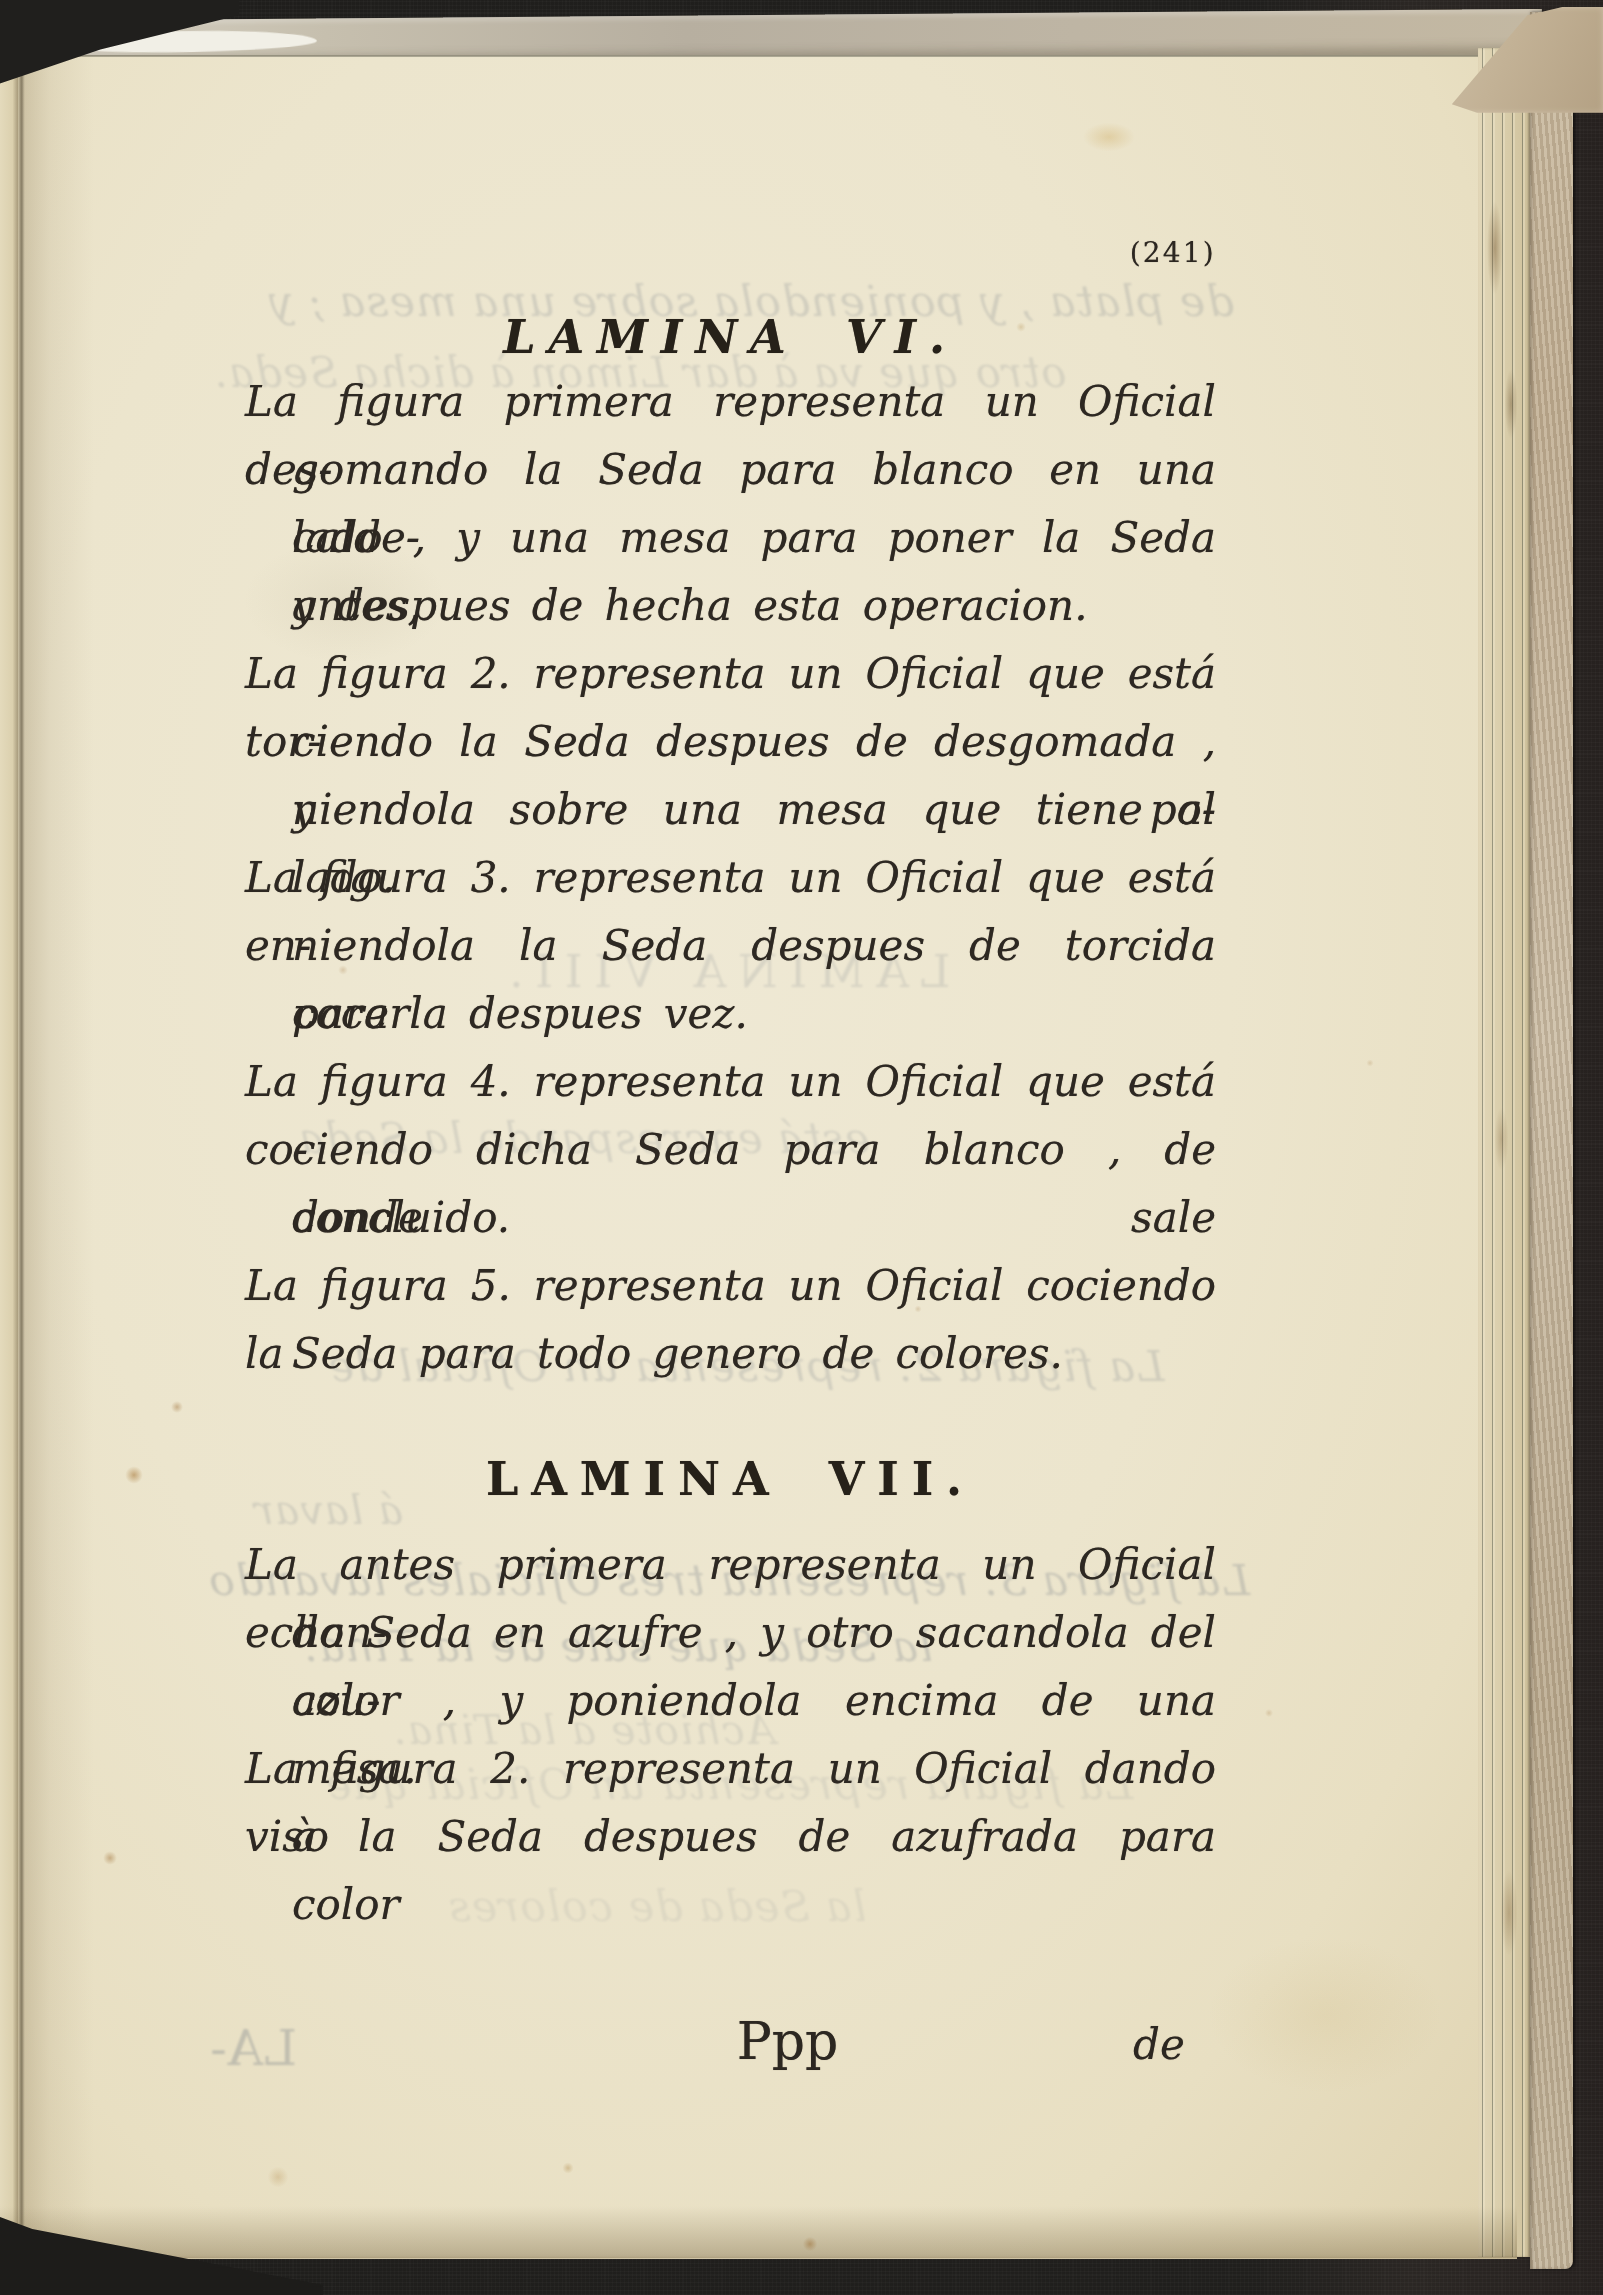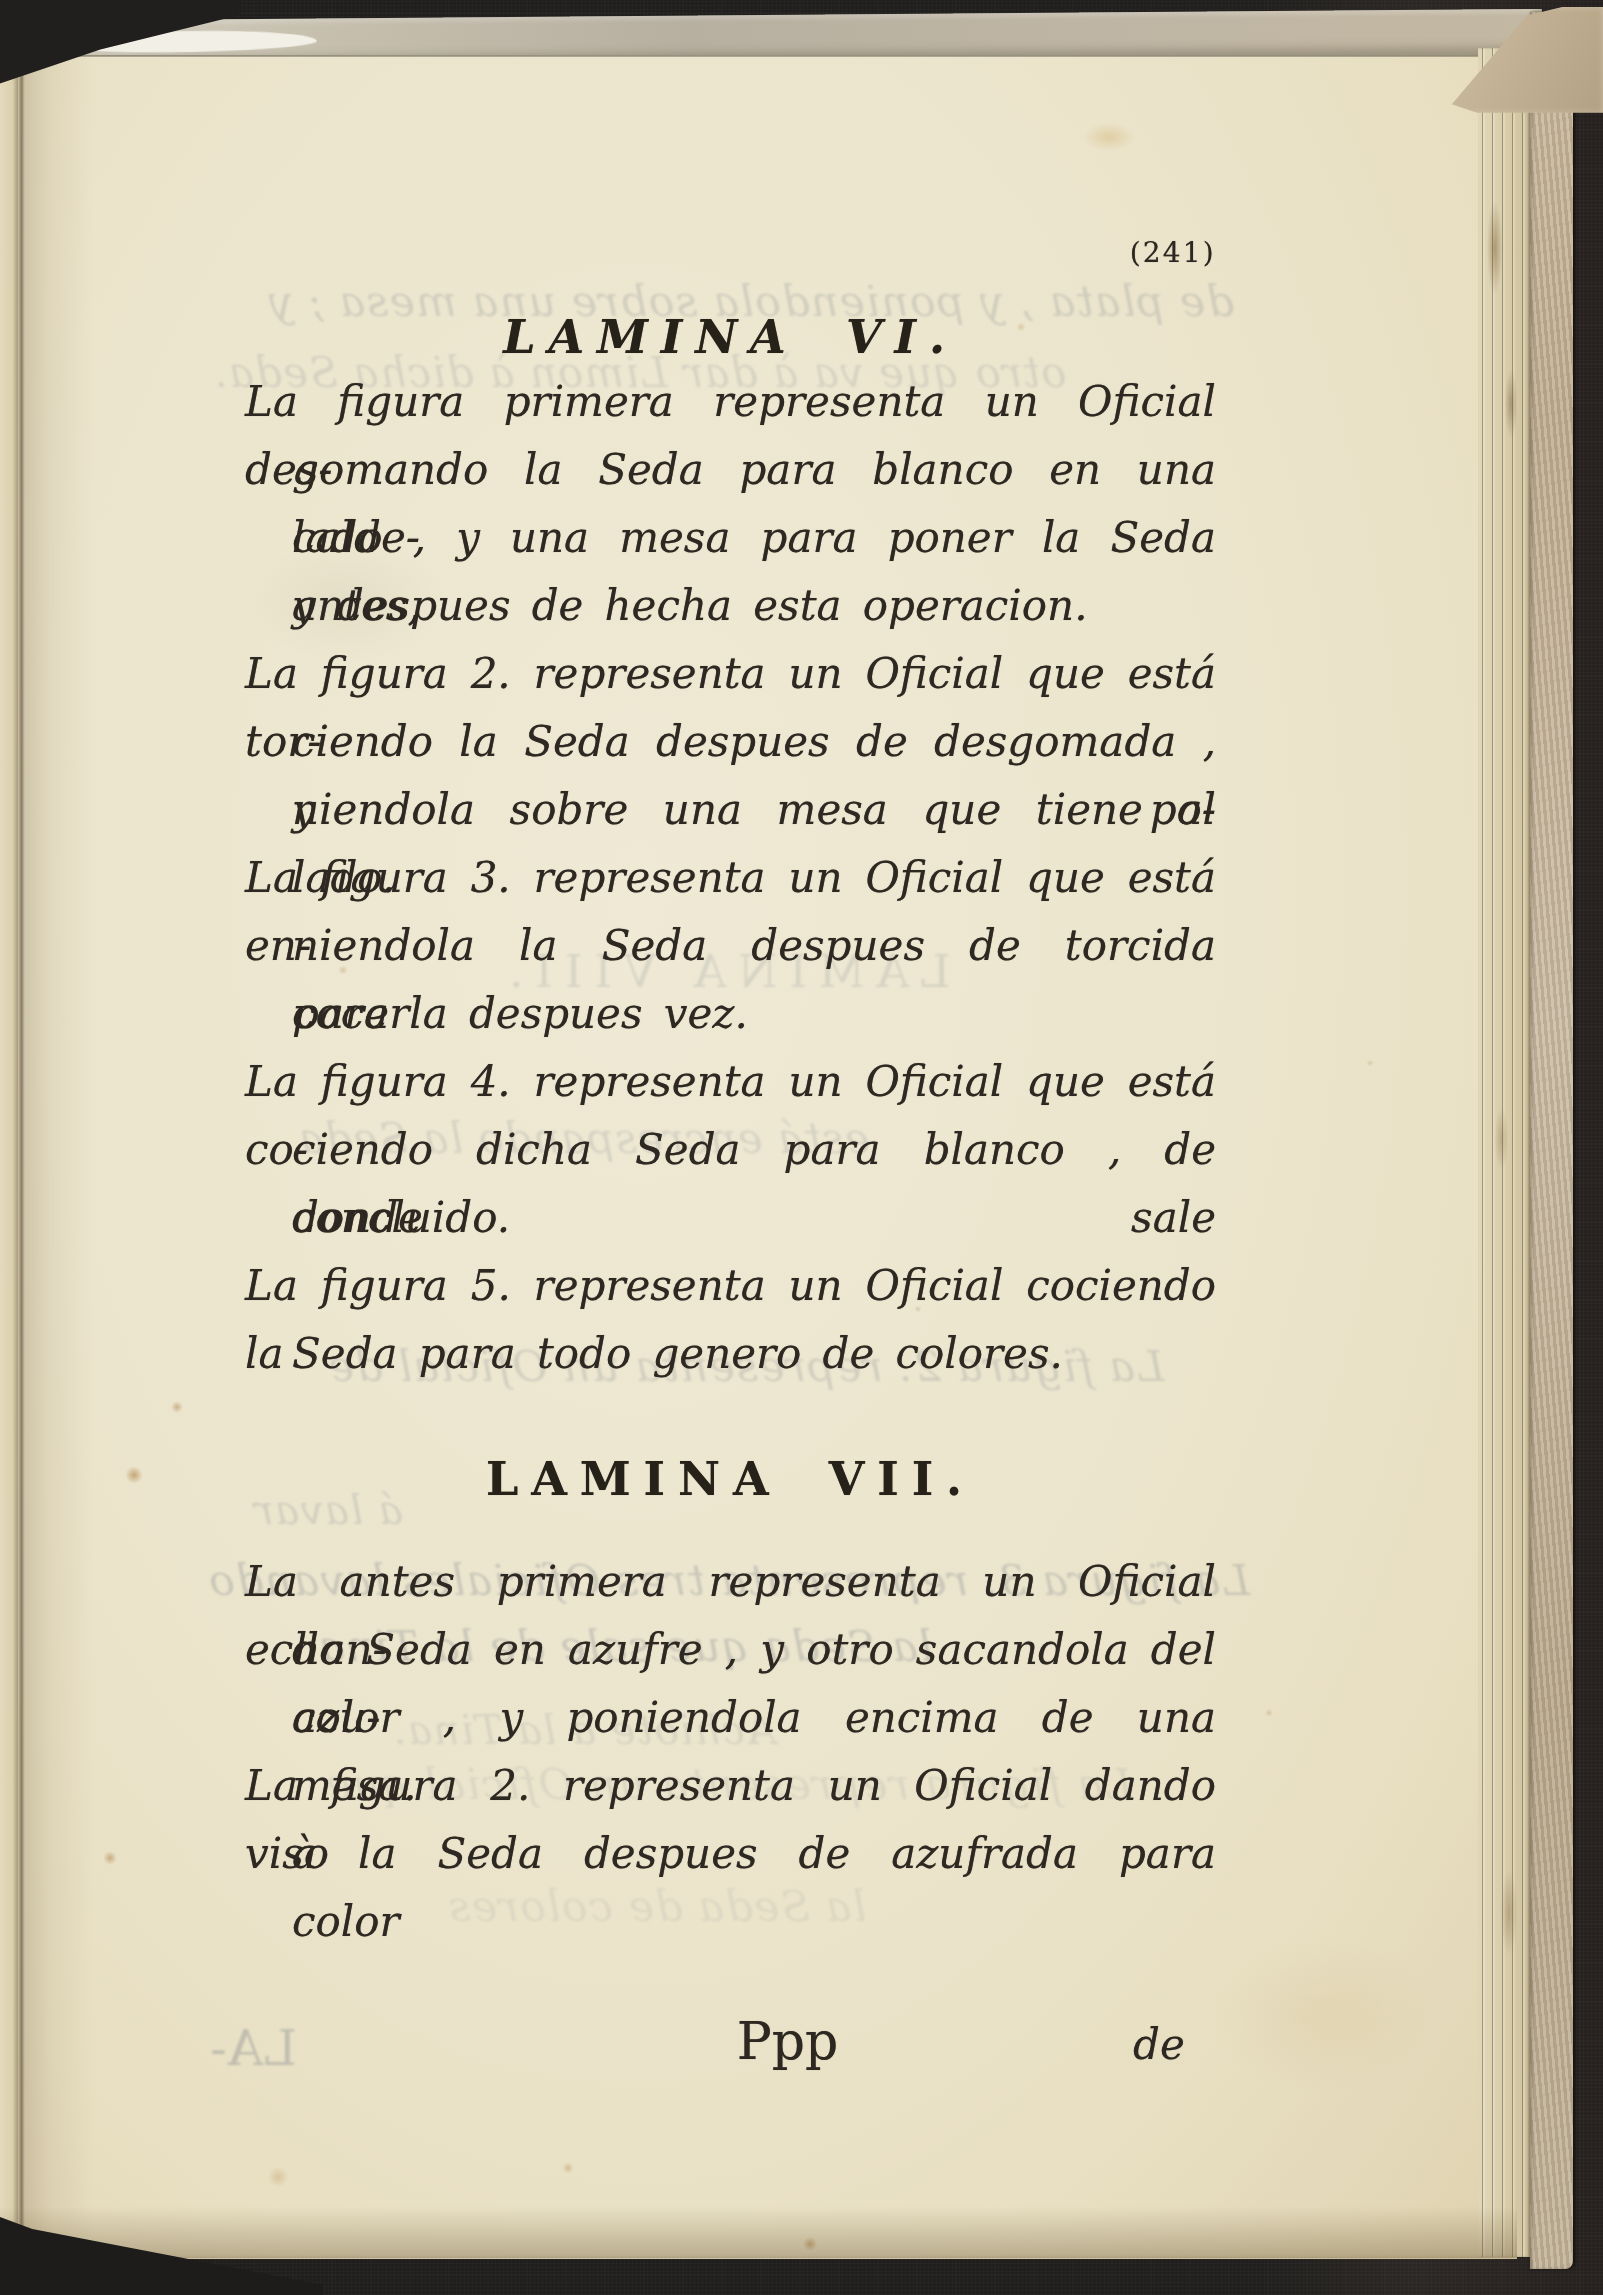--- a/index.html
+++ b/index.html
@@ -75,21 +75,21 @@
 
   
   .pagenum{position:absolute;left:245px;top:230px;width:971px;z-index:20;
       text-align:right;font-size:28px;line-height:45px;color:#2c2721;letter-spacing:2.2px;
       text-shadow:0 0 0.8px rgba(40,32,24,.6);}
   .textcol{position:absolute;left:245px;top:306px;width:971px;z-index:20;color:#2d2822;
       text-shadow:0 0 0.7px rgba(40,32,24,.6);}
   .h2{font-size:46px;line-height:62px;letter-spacing:.28em;word-spacing:.4em;
       font-weight:600;text-align:center;color:#262119;}
   .h2.first{font-style:italic;}
-  .h2.second{margin-top:60px;margin-bottom:38px;}
+  .h2.second{margin-top:60px;margin-bottom:21px;}
   .line{font-style:italic;font-size:42px;line-height:68px;height:68px;white-space:nowrap;
       word-spacing:7.8px;text-align:left;}
   .line.just{white-space:normal;text-align:justify;text-align-last:justify;height:68px;overflow:visible;}
   .line.ind{padding-left:47px;}
   .sigrow{position:absolute;left:245px;top:2008px;width:971px;height:78px;z-index:20;color:#2c2721;
       text-shadow:0 0 0.7px rgba(40,32,24,.6);}
   .ppp{position:absolute;left:50%;transform:translateX(calc(-50% + 57px));
       font-size:52px;line-height:67px;}
   .catch{position:absolute;left:888px;top:5.6px;font-style:italic;font-size:42px;line-height:61px;}
 

